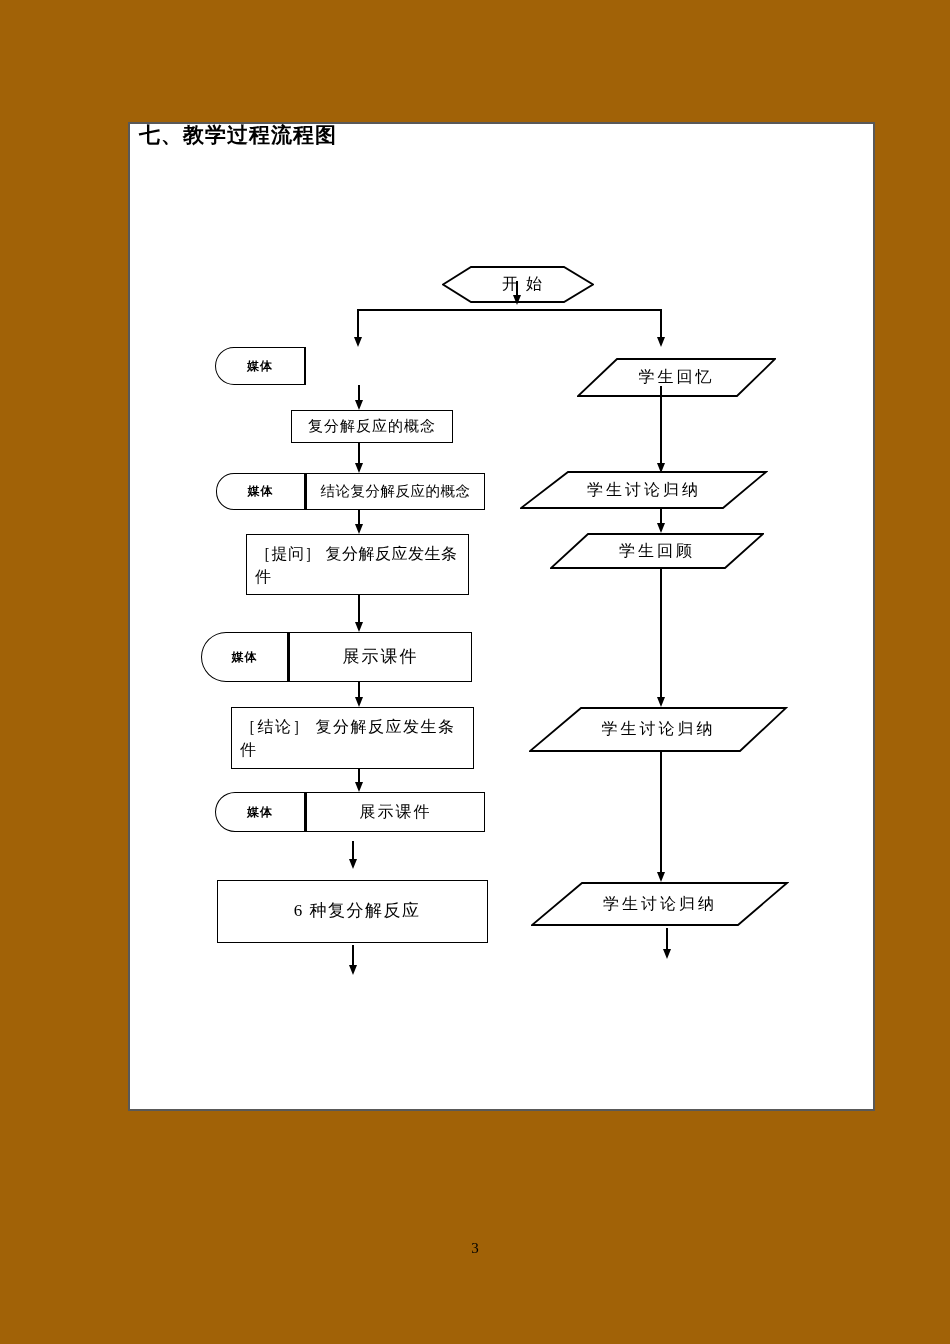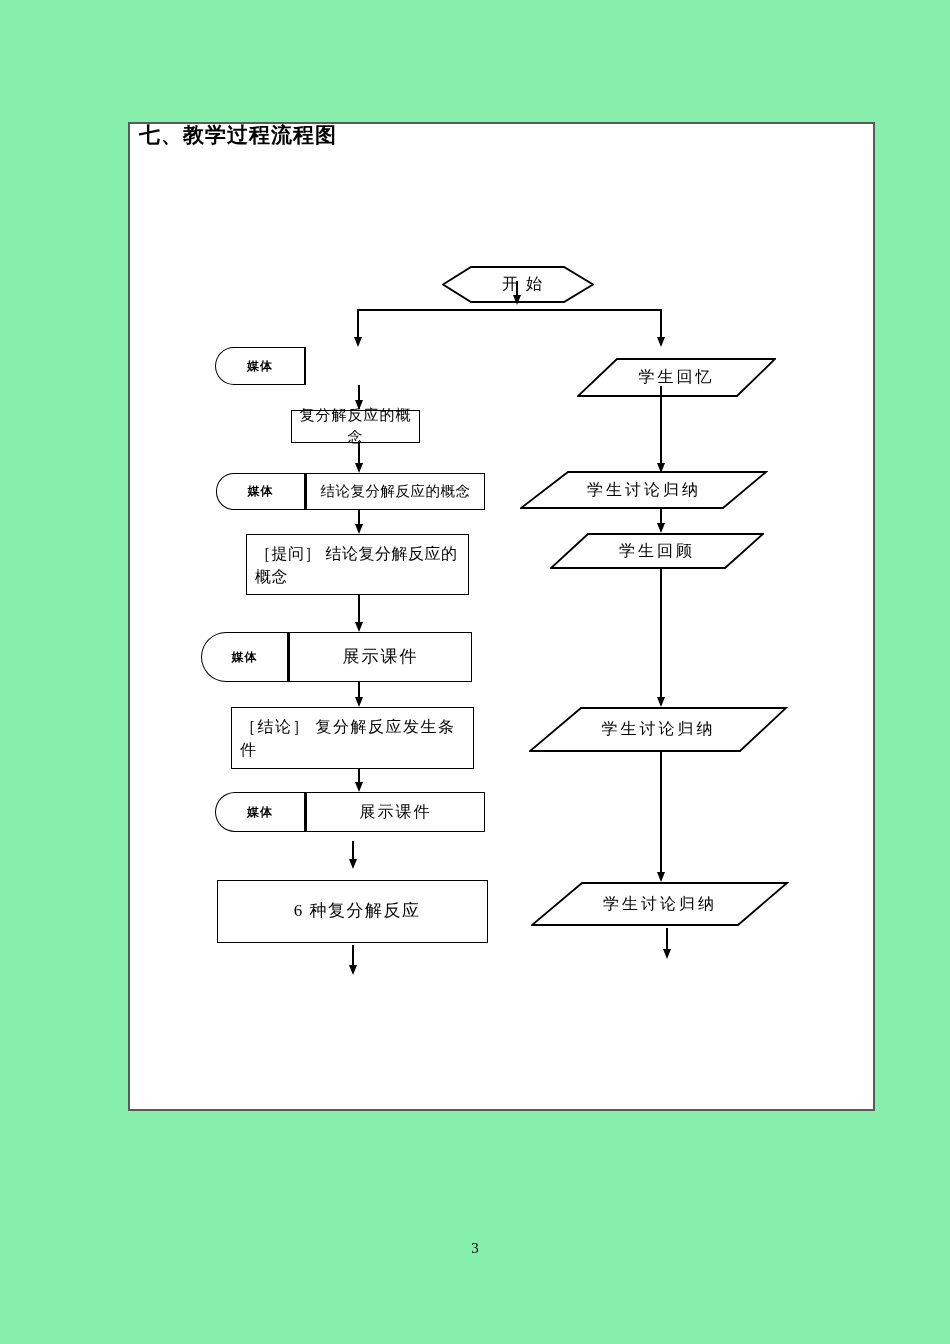--- a/index.html
+++ b/index.html
@@ -1,17 +1,17 @@
 <!DOCTYPE html>
 <html><head>
 <meta charset="utf-8">
 <style>
   html,body{margin:0;padding:0;background:#ffffff;}
   .page{
-    position:relative;width:950px;height:1344px;background:#86efac;overflow:hidden;
+    position:relative;width:950px;height:1344px;background:#a16207;overflow:hidden;
     font-family:"Liberation Serif","DejaVu Serif",serif;color:#000;
   }
   .frame{
     position:absolute;left:128px;top:122px;width:747px;height:989px;
     border:2px solid #595959;background:#ffffff;box-sizing:border-box;
   }
   .title{
     position:absolute;left:139px;top:121px;font-size:21px;font-weight:bold;
     letter-spacing:1px;white-space:nowrap;
   }
@@ -71,32 +71,32 @@
   <div class="vl" style="left:357px;top:311px;height:26px;"></div>
   <div class="ah" style="left:353.5px;top:337px;"></div>
   <div class="vl" style="left:660px;top:311px;height:26px;"></div>
   <div class="ah" style="left:656.5px;top:337px;"></div>
 
   <div class="tab" style="left:215px;top:347px;width:91px;height:38px;border-radius:19px 0 0 19px;">媒体</div>
 
   <div class="vl" style="left:358px;top:385px;height:16px;"></div>
   <div class="ah" style="left:354.5px;top:400px;"></div>
 
-  <div class="node" style="left:291px;top:410px;width:129px;height:33px;font-size:15px;">复分解反应的概念</div>
+  <div class="node" style="left:291px;top:410px;width:162px;height:33px;font-size:15px;">复分解反应的概念</div>
 
   <div class="vl" style="left:358px;top:443px;height:20px;"></div>
   <div class="ah" style="left:354.5px;top:463px;"></div>
 
   <div class="tab" style="left:216px;top:473px;width:90px;height:37px;border-radius:18px 0 0 18px;">媒体</div>
   <div class="node" style="left:306px;top:473px;width:179px;height:37px;font-size:14.5px;letter-spacing:0.5px;">结论复分解反应的概念</div>
 
   <div class="vl" style="left:358px;top:510px;height:14px;"></div>
   <div class="ah" style="left:354.5px;top:524px;"></div>
 
-  <div class="node leftalign" style="left:246px;top:534px;width:223px;height:61px;font-size:16px;letter-spacing:0.5px;">［提问］ 结论复分解反应的概念</div>
+  <div class="node leftalign" style="left:246px;top:534px;width:223px;height:61px;font-size:16px;letter-spacing:0.5px;">［提问］ 复分解反应发生条件</div>
 
   <div class="vl" style="left:358px;top:595px;height:27px;"></div>
   <div class="ah" style="left:354.5px;top:622px;"></div>
 
   <div class="tab" style="left:201px;top:632px;width:88px;height:50px;border-radius:25px 0 0 25px;">媒体</div>
   <div class="node" style="left:289px;top:632px;width:183px;height:50px;font-size:17px;letter-spacing:2px;">展示课件</div>
 
   <div class="vl" style="left:358px;top:682px;height:15px;"></div>
   <div class="ah" style="left:354.5px;top:697px;"></div>
 

